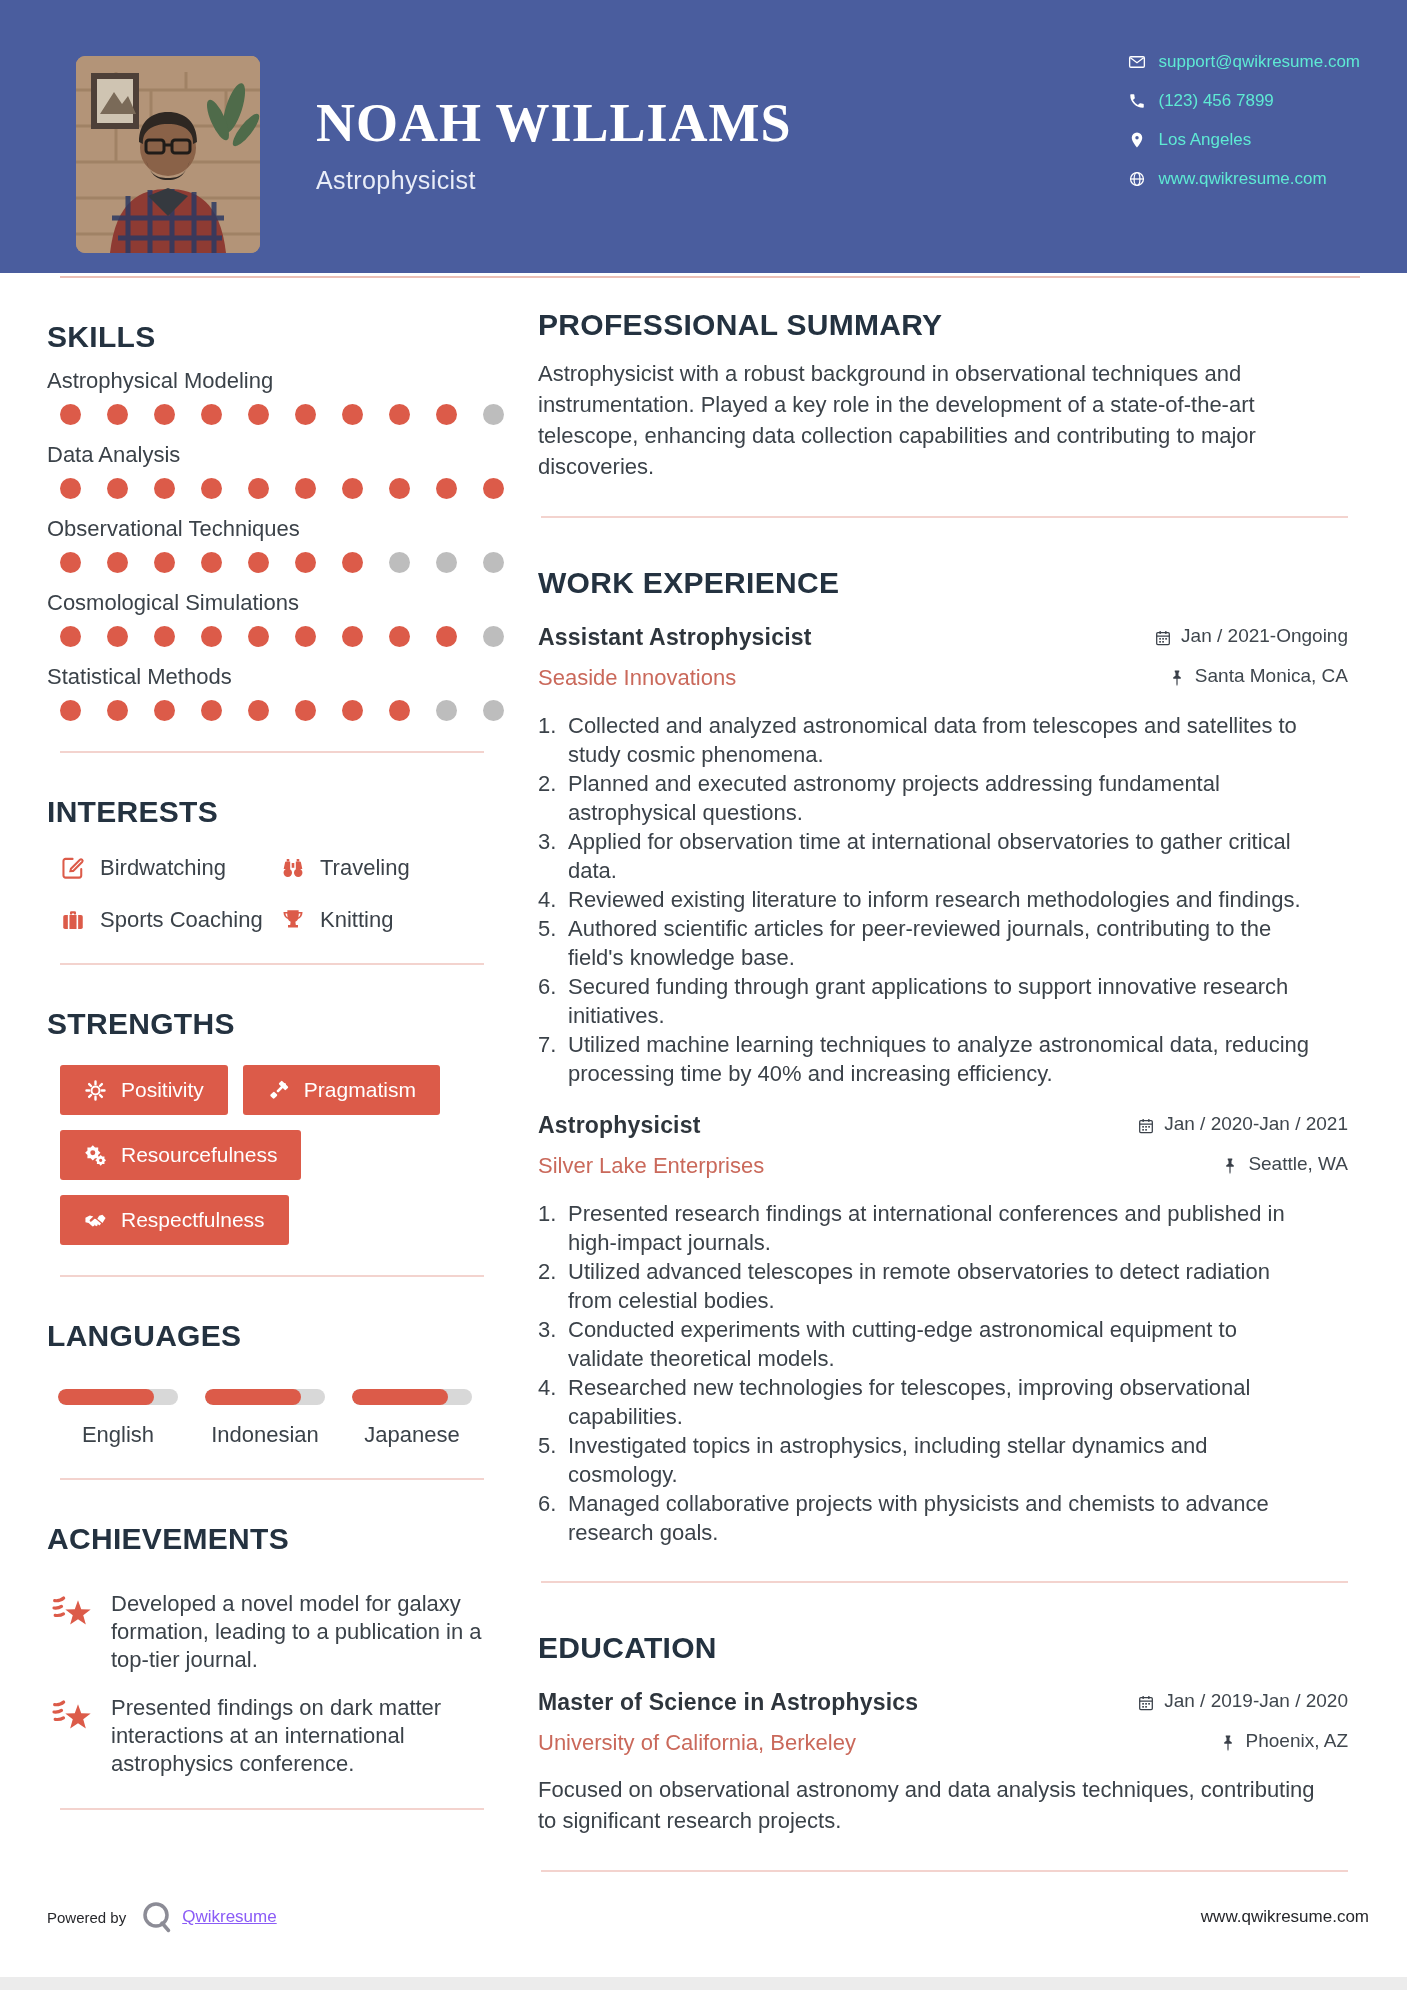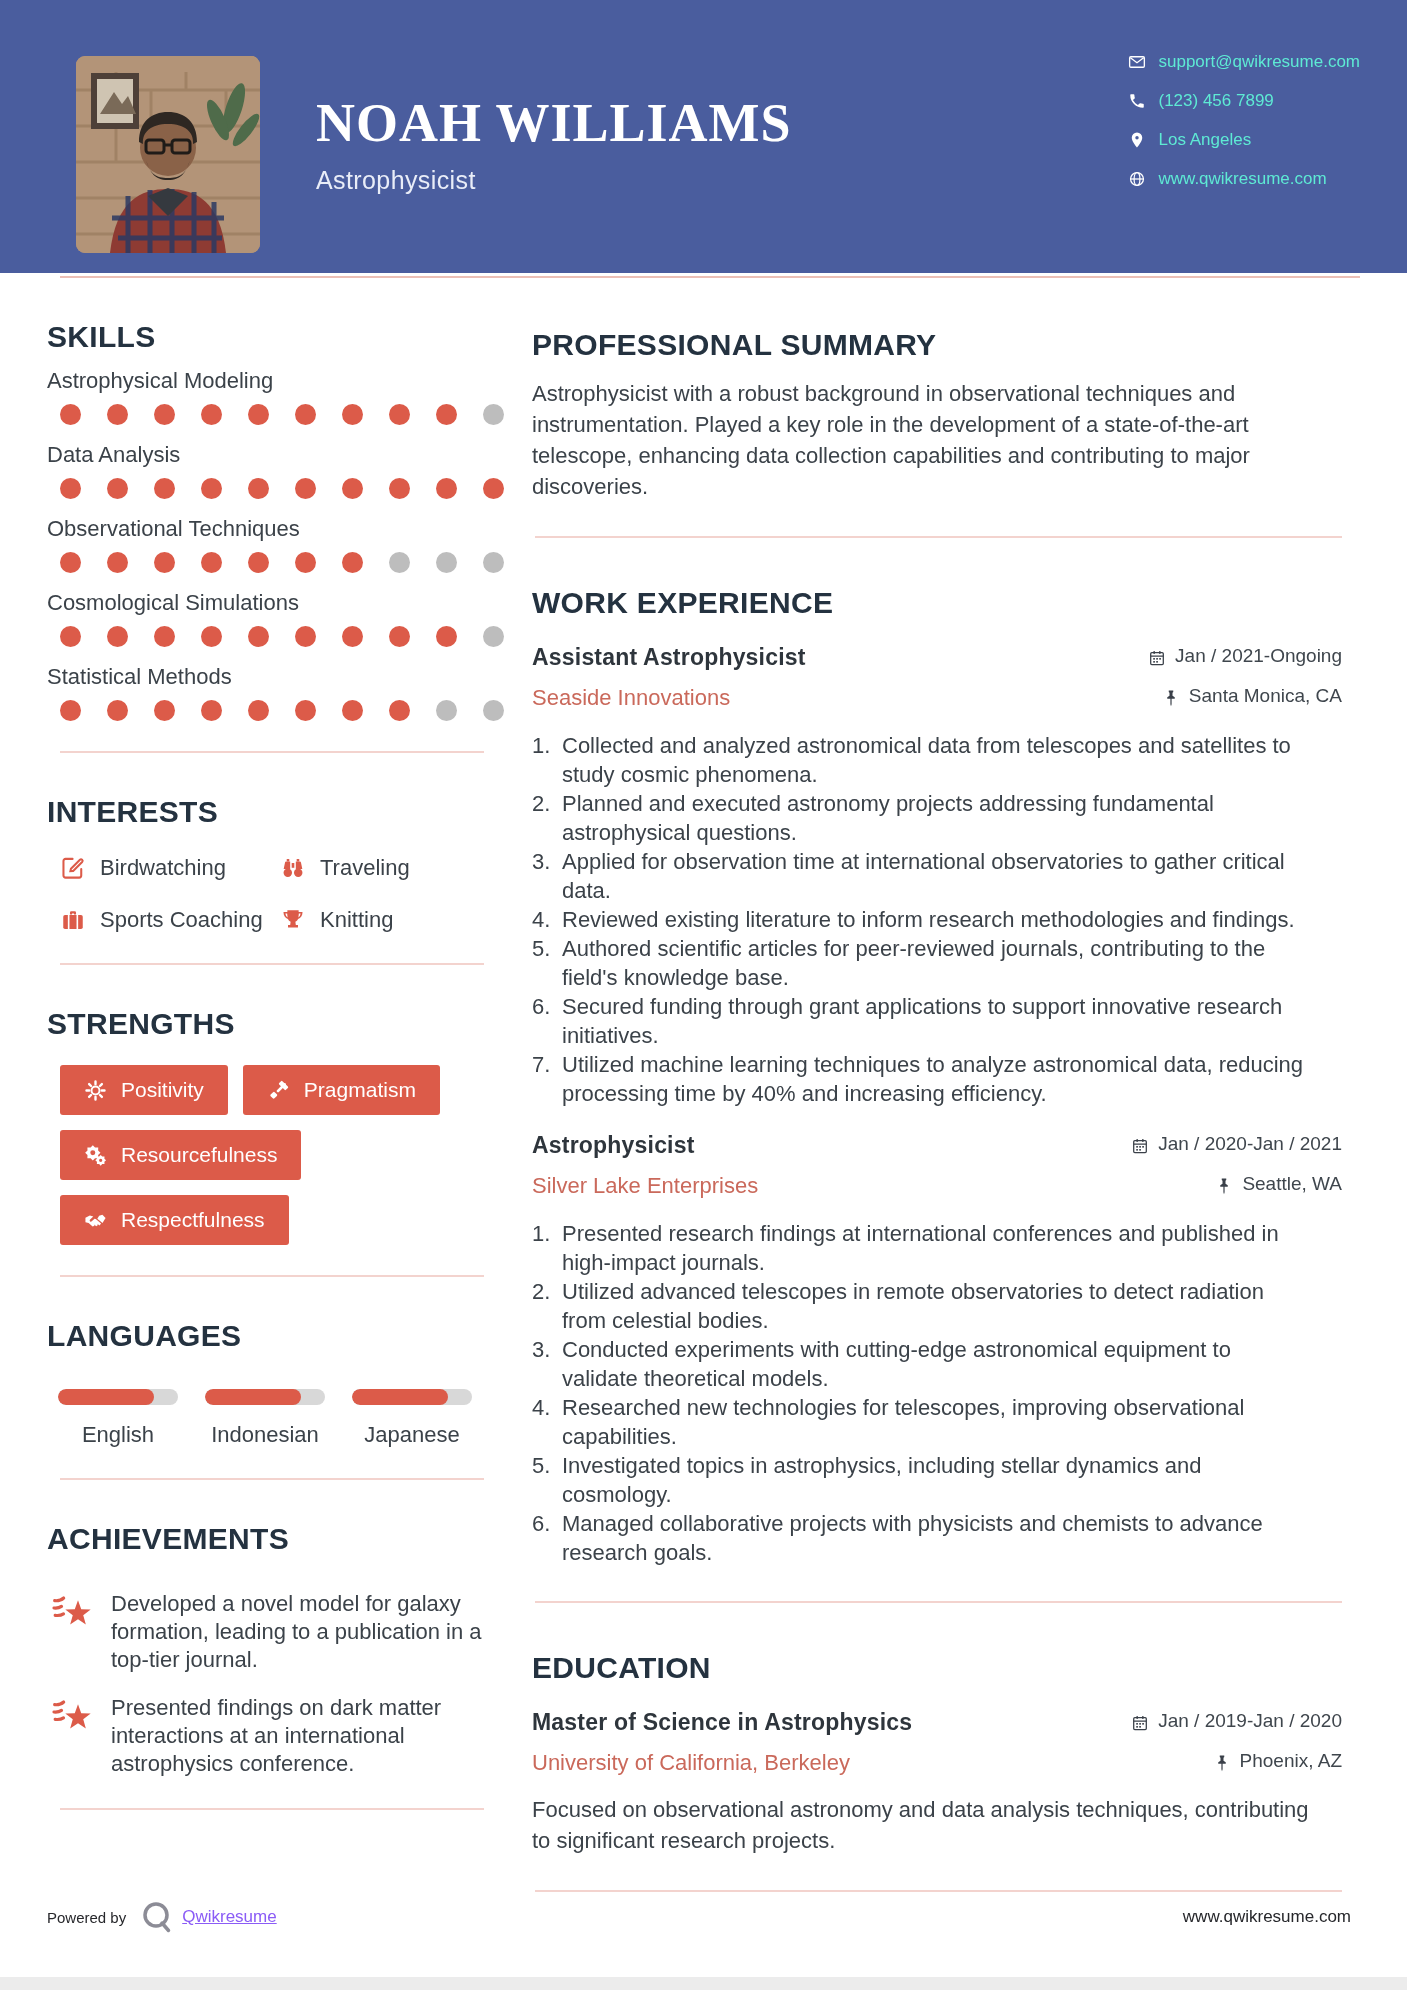--- a/index.html
+++ b/index.html
@@ -20,21 +20,21 @@
   .name{font-family:"Liberation Serif",serif;font-weight:700;font-size:54px;line-height:1;
     color:#fff;letter-spacing:1px;}
   .role{font-size:25px;color:#E9EDF8;margin-top:16px;letter-spacing:.4px;}
   .contact{list-style:none;margin-left:auto;margin-top:52px;display:flex;flex-direction:column;gap:19px;}
   .contact li{display:flex;align-items:center;gap:13px;color:#5eead4;font-size:17px;}
   .contact .ic{width:18px;height:18px;color:#fff;flex:none;}
   .hdr-rule{height:2px;background:#EBBFB6;margin:3px 47px 0 60px;}
   
   .cols{display:flex;padding:0 47px;}
   .leftcol{width:470px;flex:none;padding-top:42px;}
-  .rightcol{margin-left:15px;width:810px;flex:none;padding-top:50px;}
+  .rightcol{margin-left:21px;width:810px;flex:none;padding-top:30px;}
   h2.sec{font-family:Liberation Sans, sans-serif;font-weight:700;font-size:30px;
     color:var(--heading-ink);letter-spacing:.3px;}
   .rule{height:2px;background:var(--rule-pink);}
   .leftcol .rule{margin:30px 0 42px 13px;width:424px;}
   .rightcol .rule{margin:34px 0 48px 3px;}
   
   .skill{margin-bottom:17px;}
   .skill .lbl{font-size:22px;margin:14px 0 10px;}
   .dots{display:flex;gap:26px;margin-left:13px;}
   .dot{width:21px;height:21px;border-radius:50%;background:var(--dot-gray);flex:none;}
@@ -68,21 +68,21 @@
   .meta{display:flex;align-items:center;gap:9px;font-size:19px;color:#3F464D;}
   .meta .ic{width:18px;height:18px;color:#3A4049;flex:none;position:relative;top:2px;}
   .job-sub{margin-top:14px;}
   .companie,.school{font-size:22px;color:var(--company);}
   .bullets{margin-top:20px;}
   .bullet{display:flex;font-size:22px;line-height:29px;}
   .bullet .num{width:30px;flex:none;}
   .bullet .btxt{max-width:750px;}
   .edu-desc{margin-top:18px !important;}
   
-  .footer{position:absolute;left:47px;right:56px;bottom:55px;display:flex;align-items:center;text-align:center;}
+  .footer{position:absolute;left:47px;right:38px;bottom:55px;display:flex;align-items:center;text-align:center;}
   .pwd{font-size:15px;color:#26272B;}
   .qlogo{width:36px;height:36px;margin:0 8px 0 12px;}
   .brand{font-size:17px;color:#8b5cf6;text-decoration:underline;}
   .site{margin-left:auto;font-size:17px;color:#26272B;}
   .bottom-bar{position:absolute;left:0;right:0;bottom:0;height:13px;background:var(--footer-bar);}
   .ic{display:inline-block;}
 </style>
 </head>
 <body>
 

